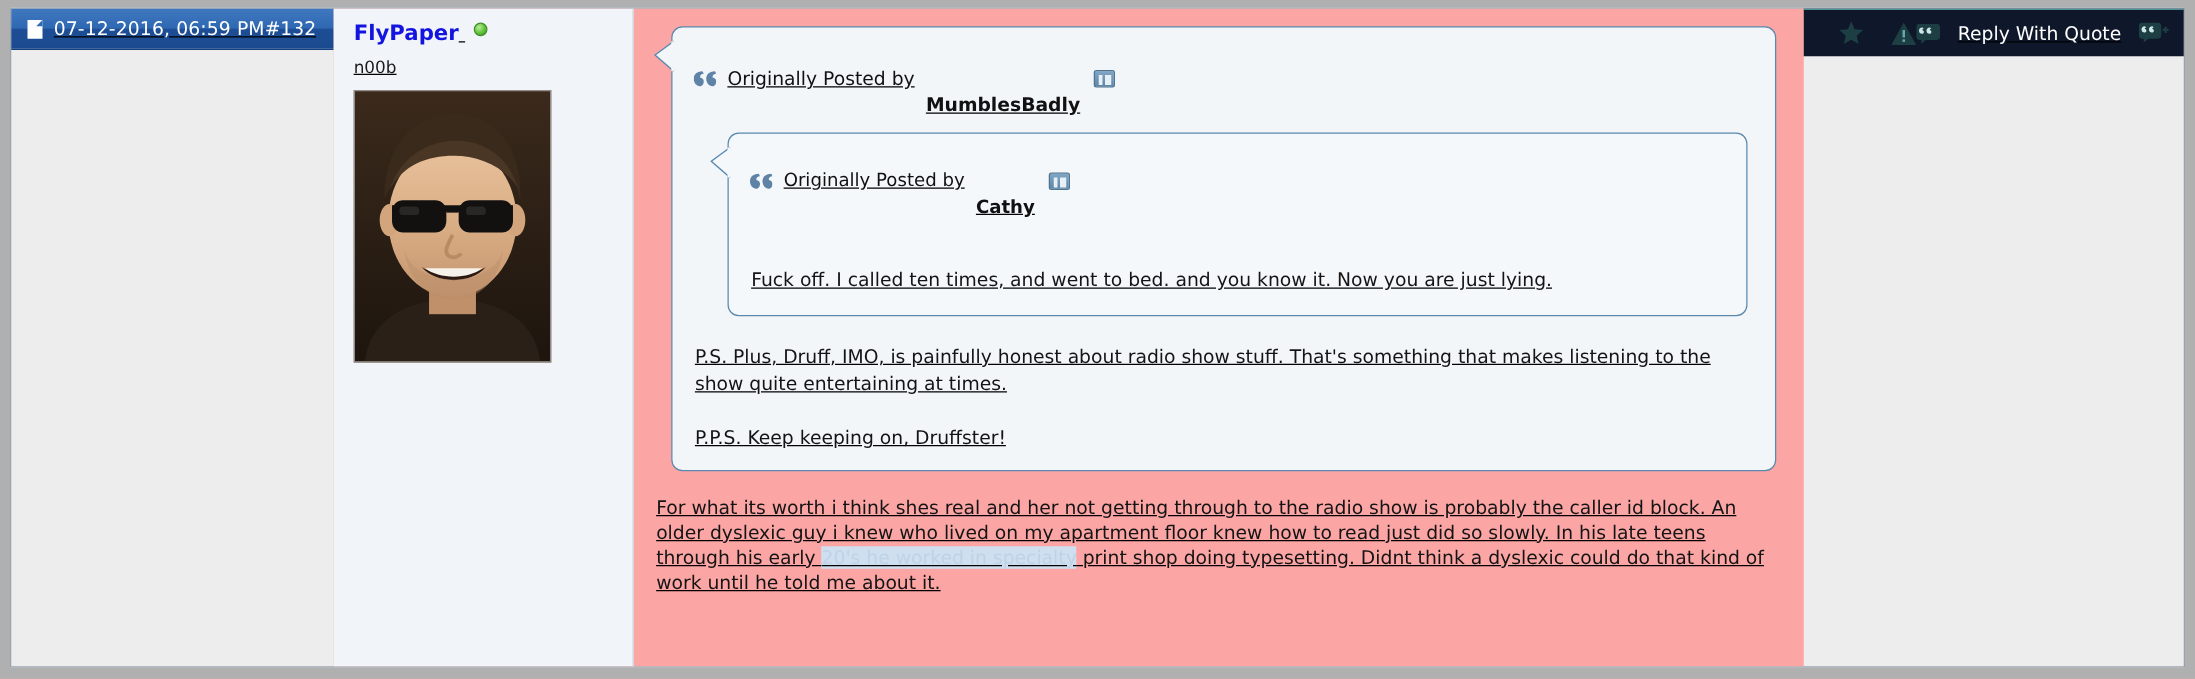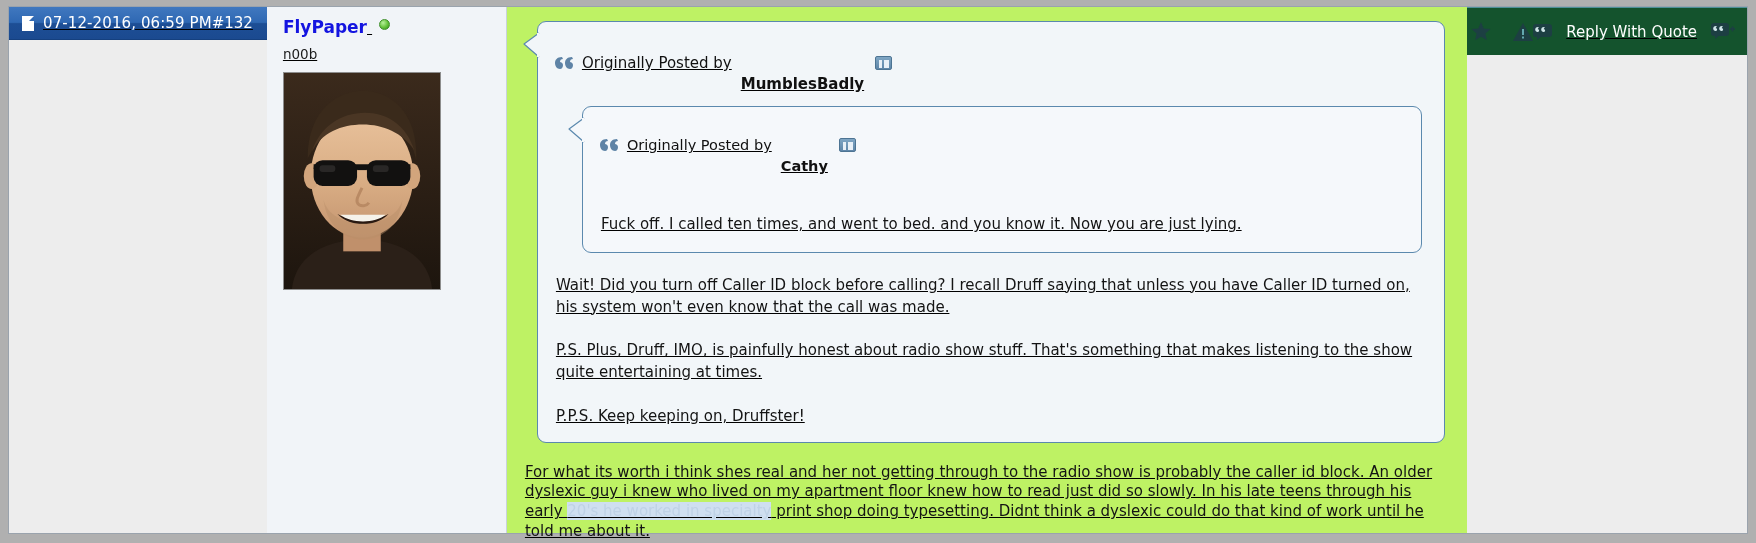--- a/index.html
+++ b/index.html
@@ -49,21 +49,21 @@
     border-style: solid;
     border-color: transparent transparent #2f68b3 transparent;
   }
   .post-date { font-size: 15px; letter-spacing: .1px; }
   .post-number { font-size: 15px; }
 
   
   .post-body {
     flex: 1 1 auto;
     display: flex;
-    background: #bef264;
+    background: #fca5a5;
     min-height: 0;
   }
   .user-col {
     width: 240px;
     flex: 0 0 240px;
     background: #f1f4f8;
     border-right: 1px solid #c9d2db;
     padding: 10px 14px 0 16px;
   }
   .username {
@@ -176,28 +176,28 @@
     line-height: 1.33;
     color: #141414;
   }
   .sel-highlight {
     background: #cfdff0;
     color: #bfd2e6;
   }
 
   
   .post-footer {
-    height: 48px;
+    height: 38px;
     flex: 0 0 auto;
-    background: #14532d;
+    background: #0f172a;
     border-top: 1px solid #4e9198;
     display: flex;
     align-items: center;
     justify-content: space-between;
-    padding: 0 12px 0 4px;
+    padding: 0 12px 0 28px;
   }
   .footer-left { display: flex; align-items: center; gap: 22px; }
   .footer-right { display: flex; align-items: center; gap: 14px; }
   .reply-label {
     color: #ffffff;
     font-size: 15px;
   }
   .icon-btn { line-height: 0; display: inline-block; }
 </style>
 </head>
@@ -303,21 +303,20 @@
                 <path d="M17 1 C12 1 10 4 10 7 C10 10 12 13 15 13 C17 13 18 11 18 9 C18 7 16 6 15 6 C15 4 16 3 18 3 Z" fill="#5e83a6"></path>
               </svg>
             </span>
             <span>Originally Posted by</span>
             <span class="quote-author">Cathy</span>
             <span class="viewpost-btn"></span>
           </div>
           <div class="quote-text">Fuck off. I called ten times, and went to bed. and you know it. Now you are just lying.</div>
         </div>
 
-        <div class="quote-text">Wait! Did you turn off Caller ID block before calling? I recall Druff saying that unless you have Caller ID turned on, his system won't even know that the call was made.</div>
         <div class="quote-text">P.S. Plus, Druff, IMO, is painfully honest about radio show stuff. That's something that makes listening to the show quite entertaining at times.</div>
         <div class="quote-text">P.P.S. Keep keeping on, Druffster!</div>
       </div>
 
       <div class="message-text">
         <span>For what its worth i think shes real and her not getting through to the radio show is probably the caller id block. An older dyslexic guy i knew who lived on my apartment floor knew how to read just did so slowly. In his late teens through his early </span><span class="sel-highlight">20's he worked in specialty</span><span> print shop doing typesetting. Didnt think a dyslexic could do that kind of work until he told me about it.</span>
       </div>
     </div>
   </div>
 

